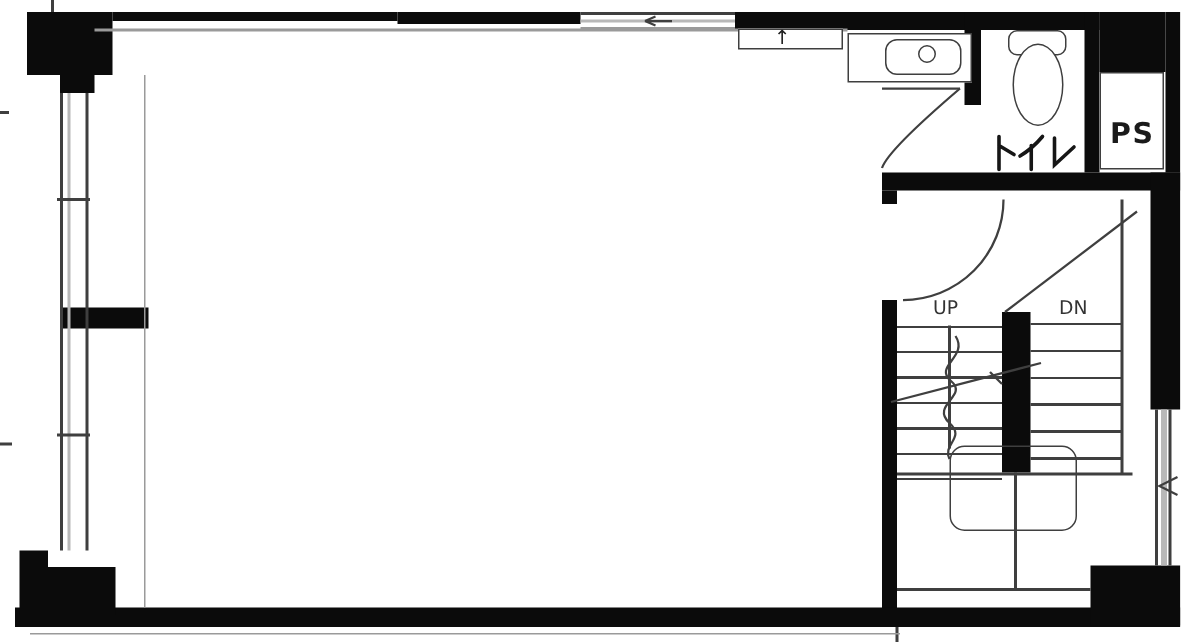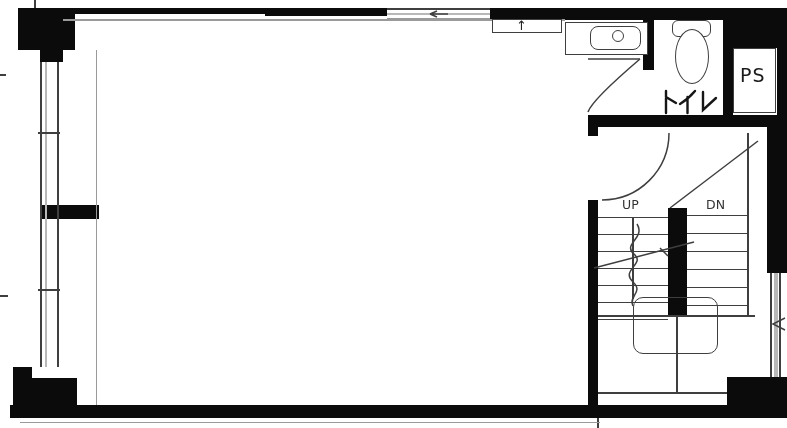--- a/index.html
+++ b/index.html
@@ -89,21 +89,21 @@
   <div class="box round" style="left:590px;top:26px;width:51px;height:24px;"></div>
   <div class="box circle" style="left:612px;top:30px;width:12px;height:12px;"></div>
 
   <div class="box" style="left:492px;top:19px;width:70px;height:14px;"></div>
   <span class="label label-vent" style="left:516px;top:19px;">↑</span>
 
   <div class="box round" style="left:672px;top:20px;width:39px;height:17px;border-radius:6px;"></div>
   <div class="box circle" style="left:675px;top:29px;width:34px;height:55px;"></div>
 
   <div class="box" style="left:733px;top:48px;width:43px;height:65px;"></div>
-  <span class="label label-ps" style="left:740px;top:66px;">PS</span>
+  <span class="label label-ps" style="left:740px;top:80px;font-weight:bold;">PS</span>
 
   <div class="flight flight-l" style="left:598px;top:217px;width:70px;height:103px;"></div>
   <div class="flight flight-r" style="left:687px;top:215px;width:61px;height:101px;"></div>
   <div class="ln" style="left:598px;top:315px;width:157px;height:1.6px;"></div>
   <div class="ln" style="left:632px;top:217px;width:1.5px;height:82px;"></div>
   <div class="ln" style="left:747px;top:133px;width:1.5px;height:183px;"></div>
   <div class="loop" style="left:633px;top:297px;width:85px;height:57px;"></div>
   <div class="ln" style="left:676px;top:315px;width:1.5px;height:78px;"></div>
   <div class="ln" style="left:598px;top:392px;width:129px;height:1.6px;"></div>
   <span class="label label-stair" style="left:622px;top:199px;">UP</span>

